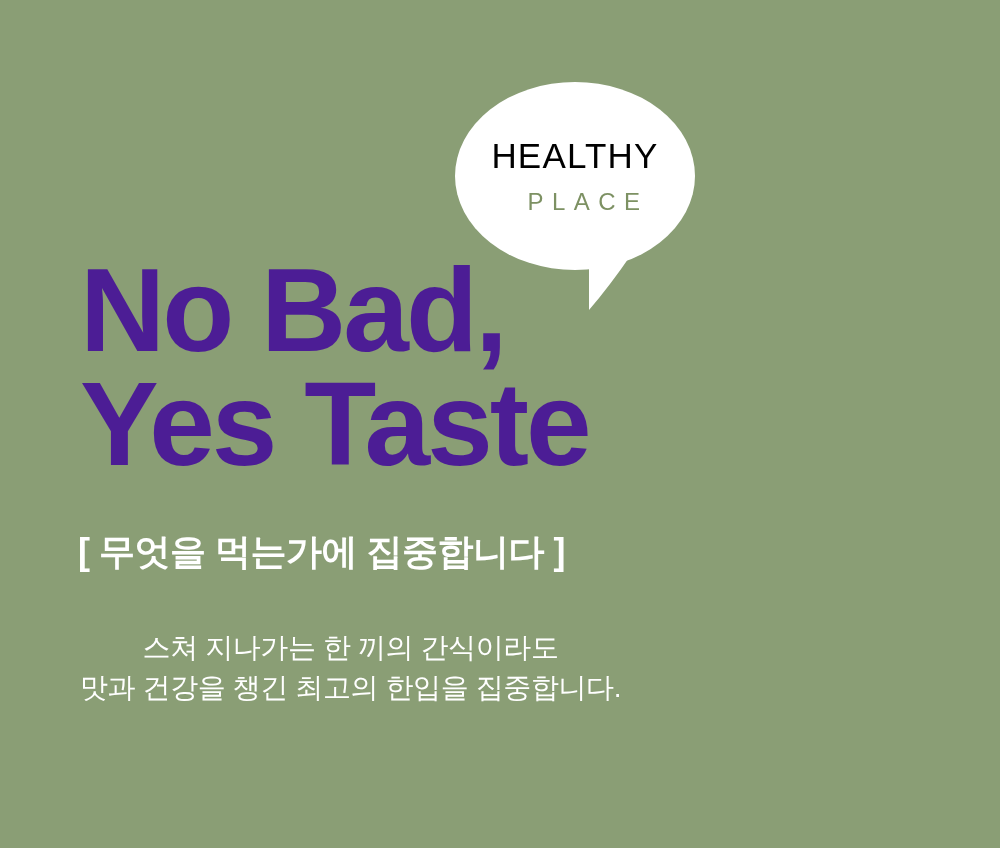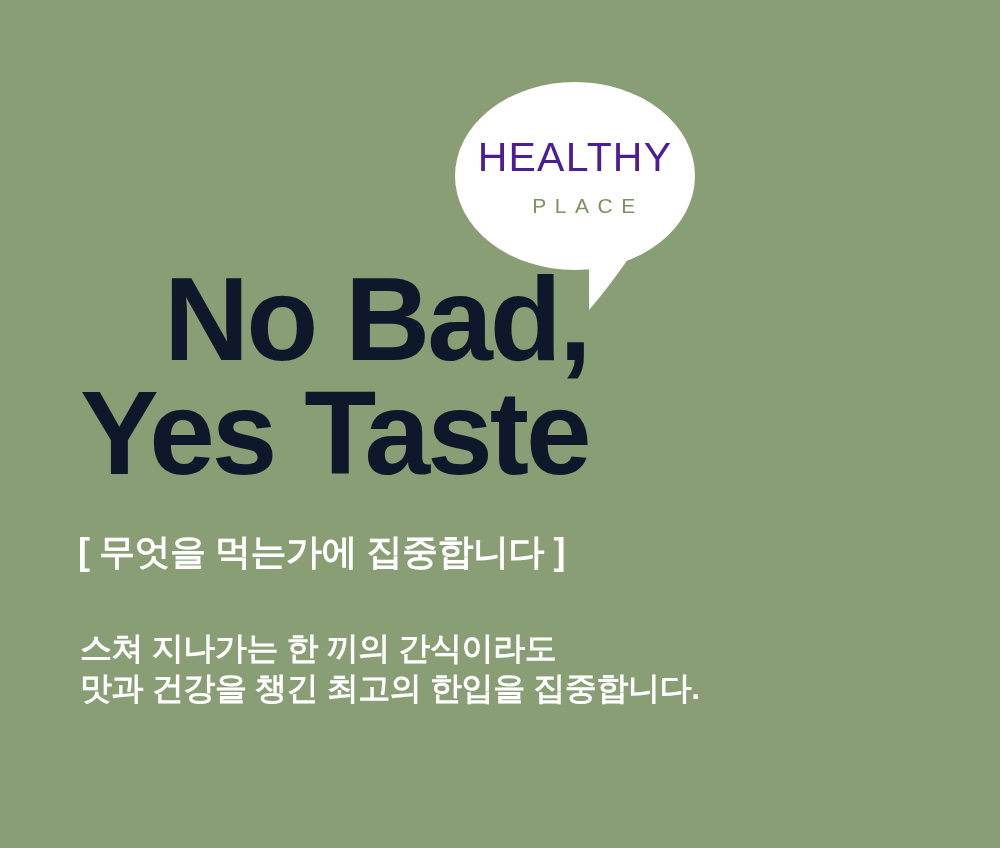--- a/index.html
+++ b/index.html
@@ -54,47 +54,46 @@
     top: 0;
     width: 240px;
     height: 188px;
     display: flex;
     flex-direction: column;
     align-items: center;
     justify-content: center;
     z-index: 3;
   }
   #logo-healthy {
-    color: #4c1d95;
-    font-size: 41px;
+    color: #000000;
+    font-size: 35px;
     font-weight: 300;
     letter-spacing: 1.2px;
     line-height: 1;
     white-space: nowrap;
     font-family: "Liberation Sans", "DejaVu Sans", sans-serif;
   }
   #logo-place {
     color: #7d9163;
-    font-size: 21px;
+    font-size: 24px;
     font-weight: 300;
     letter-spacing: 8.5px;
     line-height: 1;
     margin-top: 17px;
     margin-left: 26px;
     white-space: nowrap;
     font-family: "Liberation Sans", "DejaVu Sans", sans-serif;
   }
 
   
   #headline {
     position: absolute;
     left: 80px;
-    top: 262px;
-    color: #0f172a;
-    text-align: right;
+    top: 253px;
+    color: #4c1d95;
   }
   .headline-line {
     font-size: 118px;
     font-weight: 700;
     line-height: 114px;
     letter-spacing: -3px;
     white-space: nowrap;
     font-family: "Liberation Sans", "DejaVu Sans", sans-serif;
   }
 
@@ -113,26 +112,27 @@
   }
 
   
   #body-copy {
     position: absolute;
     left: 80px;
     top: 628px;
     color: #ffffff;
   }
   .body-line {
-    font-size: 32px;
-    font-weight: 700;
+    font-size: 28px;
+    font-weight: 400;
     line-height: 40px;
     letter-spacing: -0.4px;
     white-space: nowrap;
     font-family: "Liberation Sans", "DejaVu Sans", sans-serif;
+    text-align: center;
   }
 </style>
 </head>
 <body>
 
 <div id="banner">
 
   <div id="logo-bubble">
 
     <div id="bubble-shape"></div>

